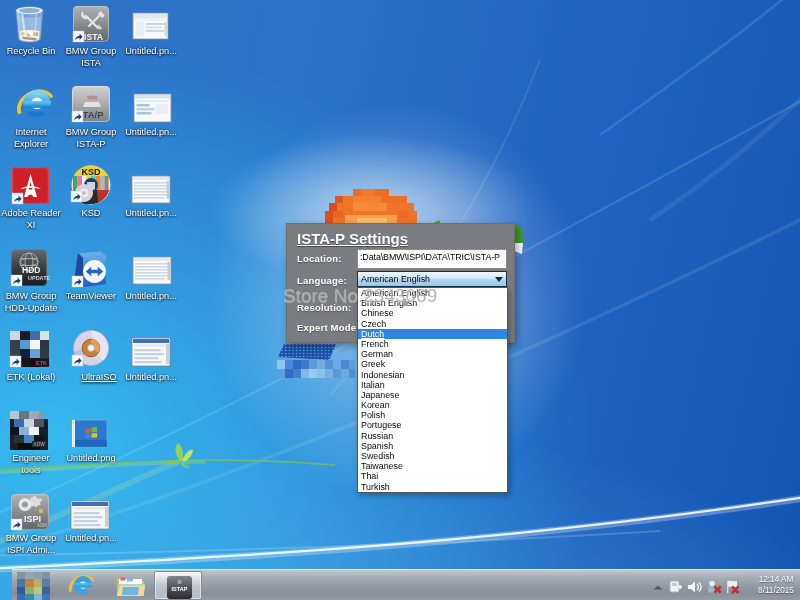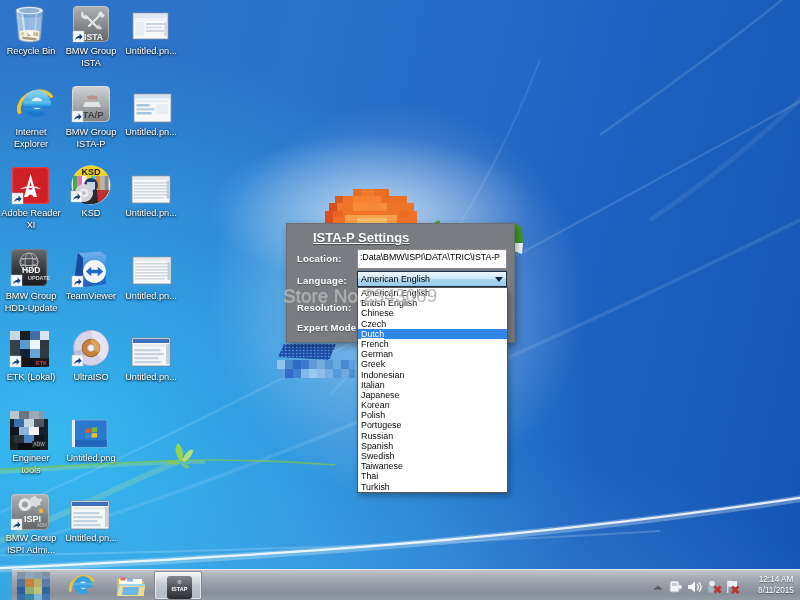--- a/index.html
+++ b/index.html
@@ -12,21 +12,21 @@
   radial-gradient(760px 560px at 6% 74%, rgba(58,213,255,.72), rgba(58,213,255,0) 72%),
   radial-gradient(900px 400px at 40% 112%, rgba(110,195,245,.42), rgba(110,195,245,0) 62%),
   linear-gradient(102deg, #2e74c8 0%, #2a72ca 34%, #1f64c2 66%, #1456b4 100%);
 }
 .abs{position:absolute;}
 .lbl{position:absolute;color:#fff;font-size:9.2px;line-height:12px;text-align:center;
  text-shadow:0 1px 2px rgba(0,0,0,.9),0 0 3px rgba(0,0,0,.55);white-space:pre-line;}
 
 #dlg{position:absolute;left:286px;top:223px;width:229px;height:120px;background:#797d82;z-index:10;
  box-shadow:2px 3px 7px rgba(0,0,0,.35);border:1px solid #6b6f74;}
-#dlg .t{position:absolute;left:26px;top:6px;color:#fff;font-weight:bold;font-size:13px;
+#dlg .t{position:absolute;left:10px;top:6px;color:#fff;font-weight:bold;font-size:15px;
  text-decoration:underline;text-shadow:0 1px 1px rgba(0,0,0,.4);}
 #dlg .lab{position:absolute;left:10px;color:#fff;font-weight:bold;font-size:9.5px;letter-spacing:.2px;
  text-shadow:0 1px 1px rgba(0,0,0,.35);text-align:center;}
 #inp{position:absolute;left:357px;top:249px;z-index:11;width:150px;height:20px;background:#fff;
  border:1px solid #8a8a8a;font-size:8.9px;line-height:14px;color:#000;padding-left:2px;letter-spacing:-.1px;
  white-space:nowrap;overflow:hidden;}
 #cmb{position:absolute;left:357px;top:271px;z-index:11;width:150px;height:16px;
  background:linear-gradient(#eef7fd 0%,#cfe8f7 45%,#abd4ee 55%,#9ecdea 100%);
  border:1px solid #16334a;font-size:8.9px;line-height:14px;color:#000;padding-left:3px;}
 #cmb .ar{position:absolute;right:3px;top:5px;width:0;height:0;border-left:4px solid transparent;
@@ -438,21 +438,21 @@
 <div class="lbl" style="left:113px;top:126px;width:76px;">Untitled.pn...</div>
 <div class="lbl" style="left:-7px;top:207px;width:76px;">Adobe Reader
 XI</div>
 <div class="lbl" style="left:53px;top:207px;width:76px;">KSD</div>
 <div class="lbl" style="left:113px;top:207px;width:76px;">Untitled.pn...</div>
 <div class="lbl" style="left:-7px;top:290px;width:76px;">BMW Group
 HDD-Update</div>
 <div class="lbl" style="left:53px;top:290px;width:76px;">TeamViewer</div>
 <div class="lbl" style="left:113px;top:290px;width:76px;">Untitled.pn...</div>
 <div class="lbl" style="left:-7px;top:371px;width:76px;">ETK (Lokal)</div>
-<div class="lbl" style="left:53px;top:371px;width:76px;">UltraISO</div>
+<div class="lbl" style="left:53px;top:371px;width:92px;text-decoration:underline;">UltraISO</div>
 <div class="lbl" style="left:113px;top:371px;width:76px;">Untitled.pn...</div>
 <div class="lbl" style="left:-7px;top:452px;width:76px;">Engineer
 tools</div>
 <div class="lbl" style="left:53px;top:452px;width:76px;">Untitled.png</div>
 <div class="lbl" style="left:-7px;top:532px;width:76px;">BMW Group
 ISPI Admi...</div>
 <div class="lbl" style="left:53px;top:532px;width:76px;">Untitled.pn...</div>
 
 <div id="dlg">
  <div class="t">ISTA-P Settings</div>

